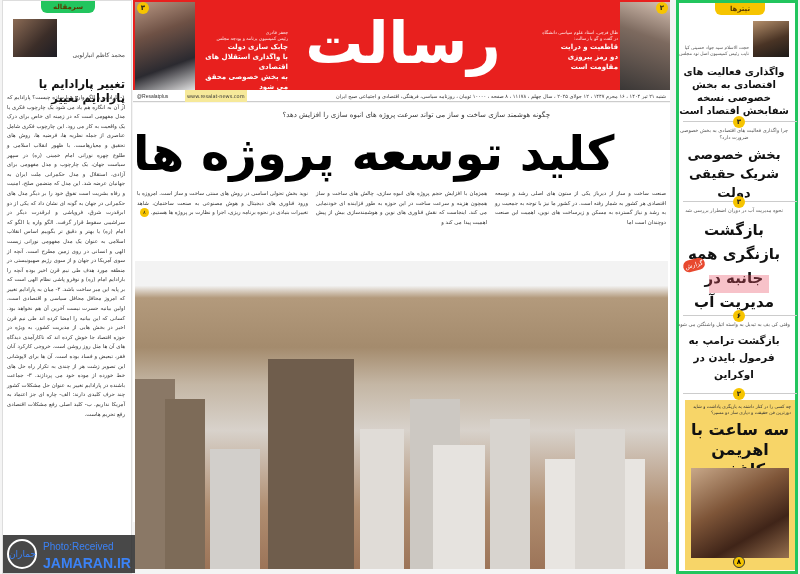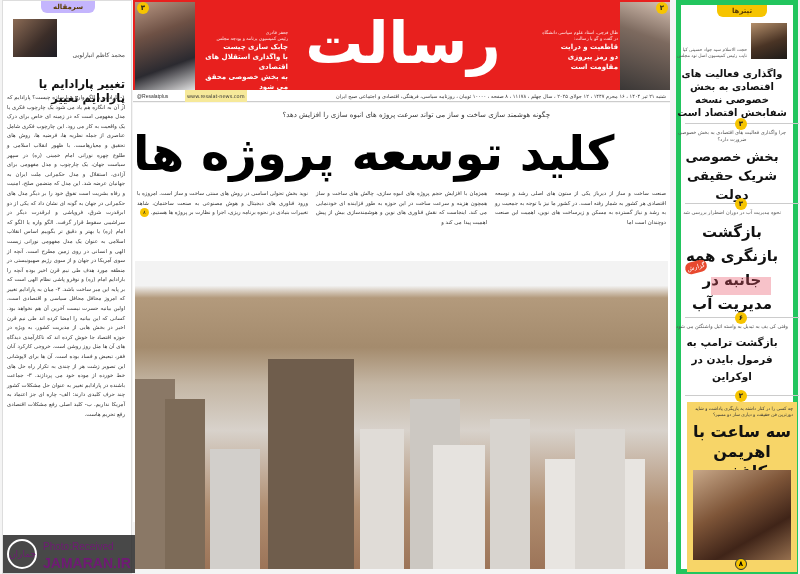--- a/index.html
+++ b/index.html
@@ -3,26 +3,26 @@
 <meta charset="utf-8">
 <style>
   * { box-sizing: border-box; margin: 0; padding: 0; }
   html, body { width: 800px; height: 574px; overflow: hidden; background: #f2f2f2; }
   body { font-family: "DejaVu Sans", sans-serif; direction: rtl; position: relative; }
 
   .page { position: absolute; left: 0; top: 0; width: 800px; height: 574px; background: #f4f4f4; }
 
   
   .col-left { position: absolute; left: 2px; top: 0; width: 130px; height: 574px; background: #fff; border: 1px solid #ddd; }
-  .col-left .tab { position: absolute; left: 38px; top: 0; width: 54px; height: 12px; background: #c4b5fd; color: #5a3b00; font-size: 7px; text-align: center; line-height: 12px; font-weight: bold; border-radius: 0 0 6px 6px; }
+  .col-left .tab { position: absolute; left: 38px; top: 0; width: 54px; height: 12px; background: #22c55e; color: #5a3b00; font-size: 7px; text-align: center; line-height: 12px; font-weight: bold; border-radius: 0 0 6px 6px; }
   .col-left .photo { position: absolute; left: 10px; top: 18px; width: 44px; height: 38px; background: linear-gradient(135deg,#8b6b55,#3b2d28 60%,#1d1d24); }
   .col-left .author { position: absolute; right: 6px; top: 50px; font-size: 6px; color: #444; }
   .col-left .headline { position: absolute; right: 6px; top: 76px; width: 118px; font-size: 11.5px; font-weight: bold; color: #111; line-height: 14px; text-align: right; }
   .col-left .body { position: absolute; right: 6px; top: 92px; width: 118px; font-size: 5.4px; line-height: 9.6px; color: #333; text-align: justify; }
-  .watermark { position: absolute; left: 0; bottom: 0; width: 132px; height: 38px; background: rgba(40,40,40,0.85); color: #701a75; direction: ltr; }
+  .watermark { position: absolute; left: 0; bottom: 0; width: 132px; height: 38px; background: rgba(40,40,40,0.85); color: #3b82f6; direction: ltr; }
   .watermark .logo { position: absolute; left: 4px; top: 4px; width: 30px; height: 30px; border: 2px solid #fff; border-radius: 50%; font-size: 9px; text-align: center; line-height: 26px; }
   .watermark .t1 { position: absolute; left: 40px; top: 6px; font-size: 10px; font-family: "Liberation Sans", sans-serif; }
   .watermark .t2 { position: absolute; left: 40px; top: 20px; font-size: 14px; font-weight: bold; font-family: "Liberation Sans", sans-serif; }
 
   
   .masthead { position: absolute; left: 133px; top: 0; width: 537px; height: 90px; background: #e8201e; overflow: hidden; }
   .masthead .logo-title { position: absolute; left: 150px; top: 0; width: 240px; height: 90px; font-size: 58px; font-weight: bold; color: #fff; text-align: center; line-height: 86px; letter-spacing: -2px; }
   .masthead .portrait-l { position: absolute; left: 2px; top: 2px; width: 60px; height: 88px; background: linear-gradient(160deg,#b99884 0%,#6e5145 35%,#2b2a30 70%,#e2e2e2 100%); }
   .masthead .portrait-r { position: absolute; right: 0; top: 2px; width: 50px; height: 88px; background: linear-gradient(200deg,#d8c3b4 0%,#7d6a5f 40%,#3a3736 100%); }
   .masthead .badge { position: absolute; top: 2px; width: 12px; height: 12px; border-radius: 50%; background: #f6c400; color: #222; font-size: 7px; text-align: center; line-height: 12px; font-weight: bold; }
@@ -41,21 +41,21 @@
   .main .kicker { position: absolute; right: 120px; top: 8px; font-size: 7px; color: #333; }
   .main .headline { position: absolute; left: 0; right: 0; top: 22px; text-align: left; font-size: 48px; font-weight: bold; color: #000; line-height: 56px; letter-spacing: -2px; }
   .cols { position: absolute; left: 4px; right: 4px; top: 86px; height: 60px; display: flex; flex-direction: row; gap: 8px; }
   .cols .c { flex: 1; font-size: 5.4px; line-height: 9.6px; color: #333; text-align: justify; }
   .pagebadge { display: inline-block; width: 9px; height: 9px; border-radius: 50%; background: #f6c400; font-size: 5px; line-height: 9px; text-align: center; color: #222; }
   .photo-main { position: absolute; left: 2px; top: 158px; width: 533px; height: 308px; background:
       linear-gradient(180deg,#f3f3f3 0%,#f3f3f3 8%,#b39a7c 12%,#a48b6d 28%,#c4b6a4 40%,#d8d2cb 55%,#b08e71 80%,#9c7458 100%); overflow: hidden; }
   .bld { position: absolute; bottom: 0; }
 
   
-  .col-right { position: absolute; left: 676px; top: 0; width: 122px; height: 574px; background: #fff; border: 5px solid #22c55e; padding-left: 31px; }
+  .col-right { position: absolute; left: 676px; top: 0; width: 122px; height: 574px; background: #fff; border: 3px solid #22c55e; padding-left: 31px; }
   .col-right .tab { position: absolute; left: 36px; top: 0; width: 50px; height: 12px; background: #f6c400; color: #5a3b00; font-size: 7px; text-align: center; line-height: 12px; font-weight: bold; border-radius: 0 0 6px 6px; }
   .col-right .photo { position: absolute; right: 6px; top: 18px; width: 36px; height: 36px; background: linear-gradient(160deg,#b48f6b,#4a3425 55%,#1d1a18); }
   .col-right .caption { position: absolute; right: 46px; top: 42px; width: 70px; font-size: 4.5px; line-height: 6px; color: #555; text-align: right; }
   .r-block { position: absolute; right: 4px; width: 114px; text-align: center; }
   .r-head { font-weight: bold; color: #111; }
   .r-kick { font-size: 5px; line-height: 7px; color: #555; }
   .sep { position: absolute; left: 4px; width: 114px; height: 10px; border-top: 1px solid #ccc; }
   .sep span { position: absolute; left: 50px; top: -6px; width: 12px; height: 12px; border-radius: 50%; background: #f6c400; font-size: 7px; text-align: center; line-height: 12px; font-weight: bold; color: #222; }
   .exclusive { position: absolute; left: 4px; top: 256px; width: 22px; height: 12px; background: #e8492f; color: #fff; font-size: 6px; text-align: center; line-height: 12px; border-radius: 6px; transform: rotate(-15deg); }
   .stamp { position: absolute; left: 30px; top: 272px; width: 60px; height: 18px; background: rgba(232,80,100,0.35); }
@@ -82,21 +82,21 @@
       <div class="t2">JAMARAN.IR</div>
     </div>
   </div>
 
   <div class="masthead">
     <div class="portrait-l"></div>
     <div class="badge" style="left:4px;">۳</div>
     <div class="teaser-l">
       <div class="tiny">جعفر قادری</div>
       <div class="tiny">رئیس کمیسیون برنامه و بودجه مجلس</div>
-      <div class="tease-head">چابک سازی چیست</div>
+      <div class="tease-head">چابک سازی دولت</div>
       <div class="tease-head">با واگذاری استقلال های اقتصادی</div>
       <div class="tease-head">به بخش خصوصی محقق می شود</div>
     </div>
     <div class="logo-title">رسالت</div>
     <div class="teaser-r">
       <div class="tiny">طال فرجی، استاد علوم سیاسی دانشگاه در گفت و گو با رسالت:</div>
       <div class="tease-head">قاطعیت و درایت</div>
       <div class="tease-head">دو رمز پیروزی</div>
       <div class="tease-head">مقاومت است</div>
     </div>

